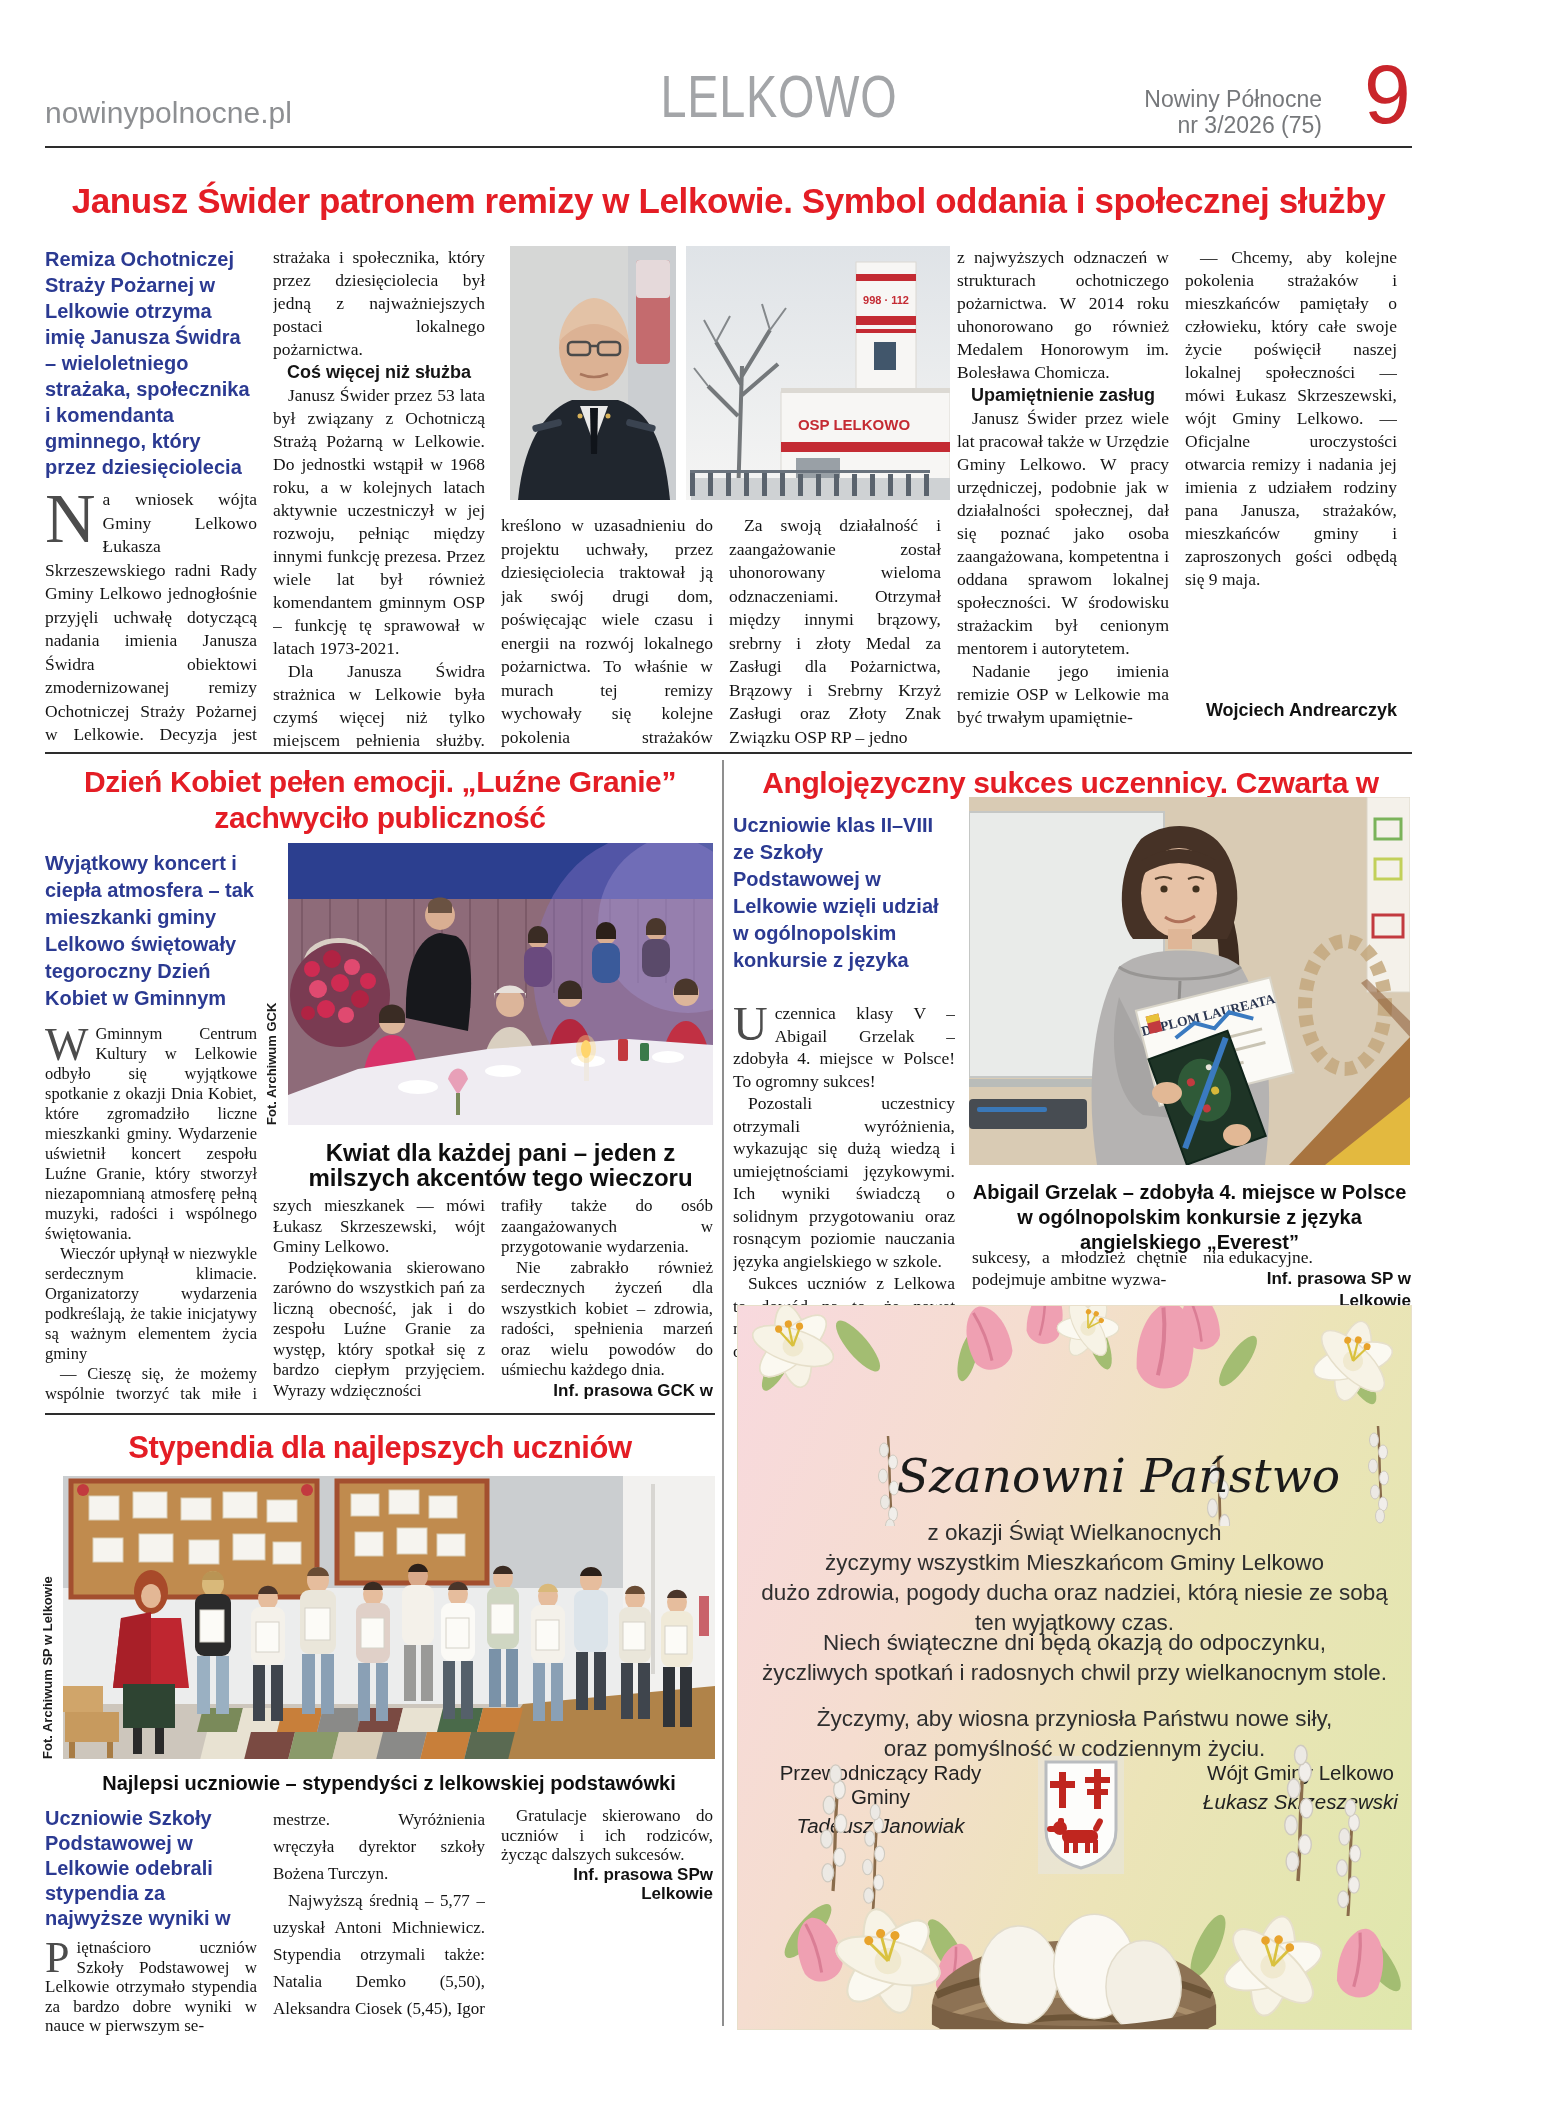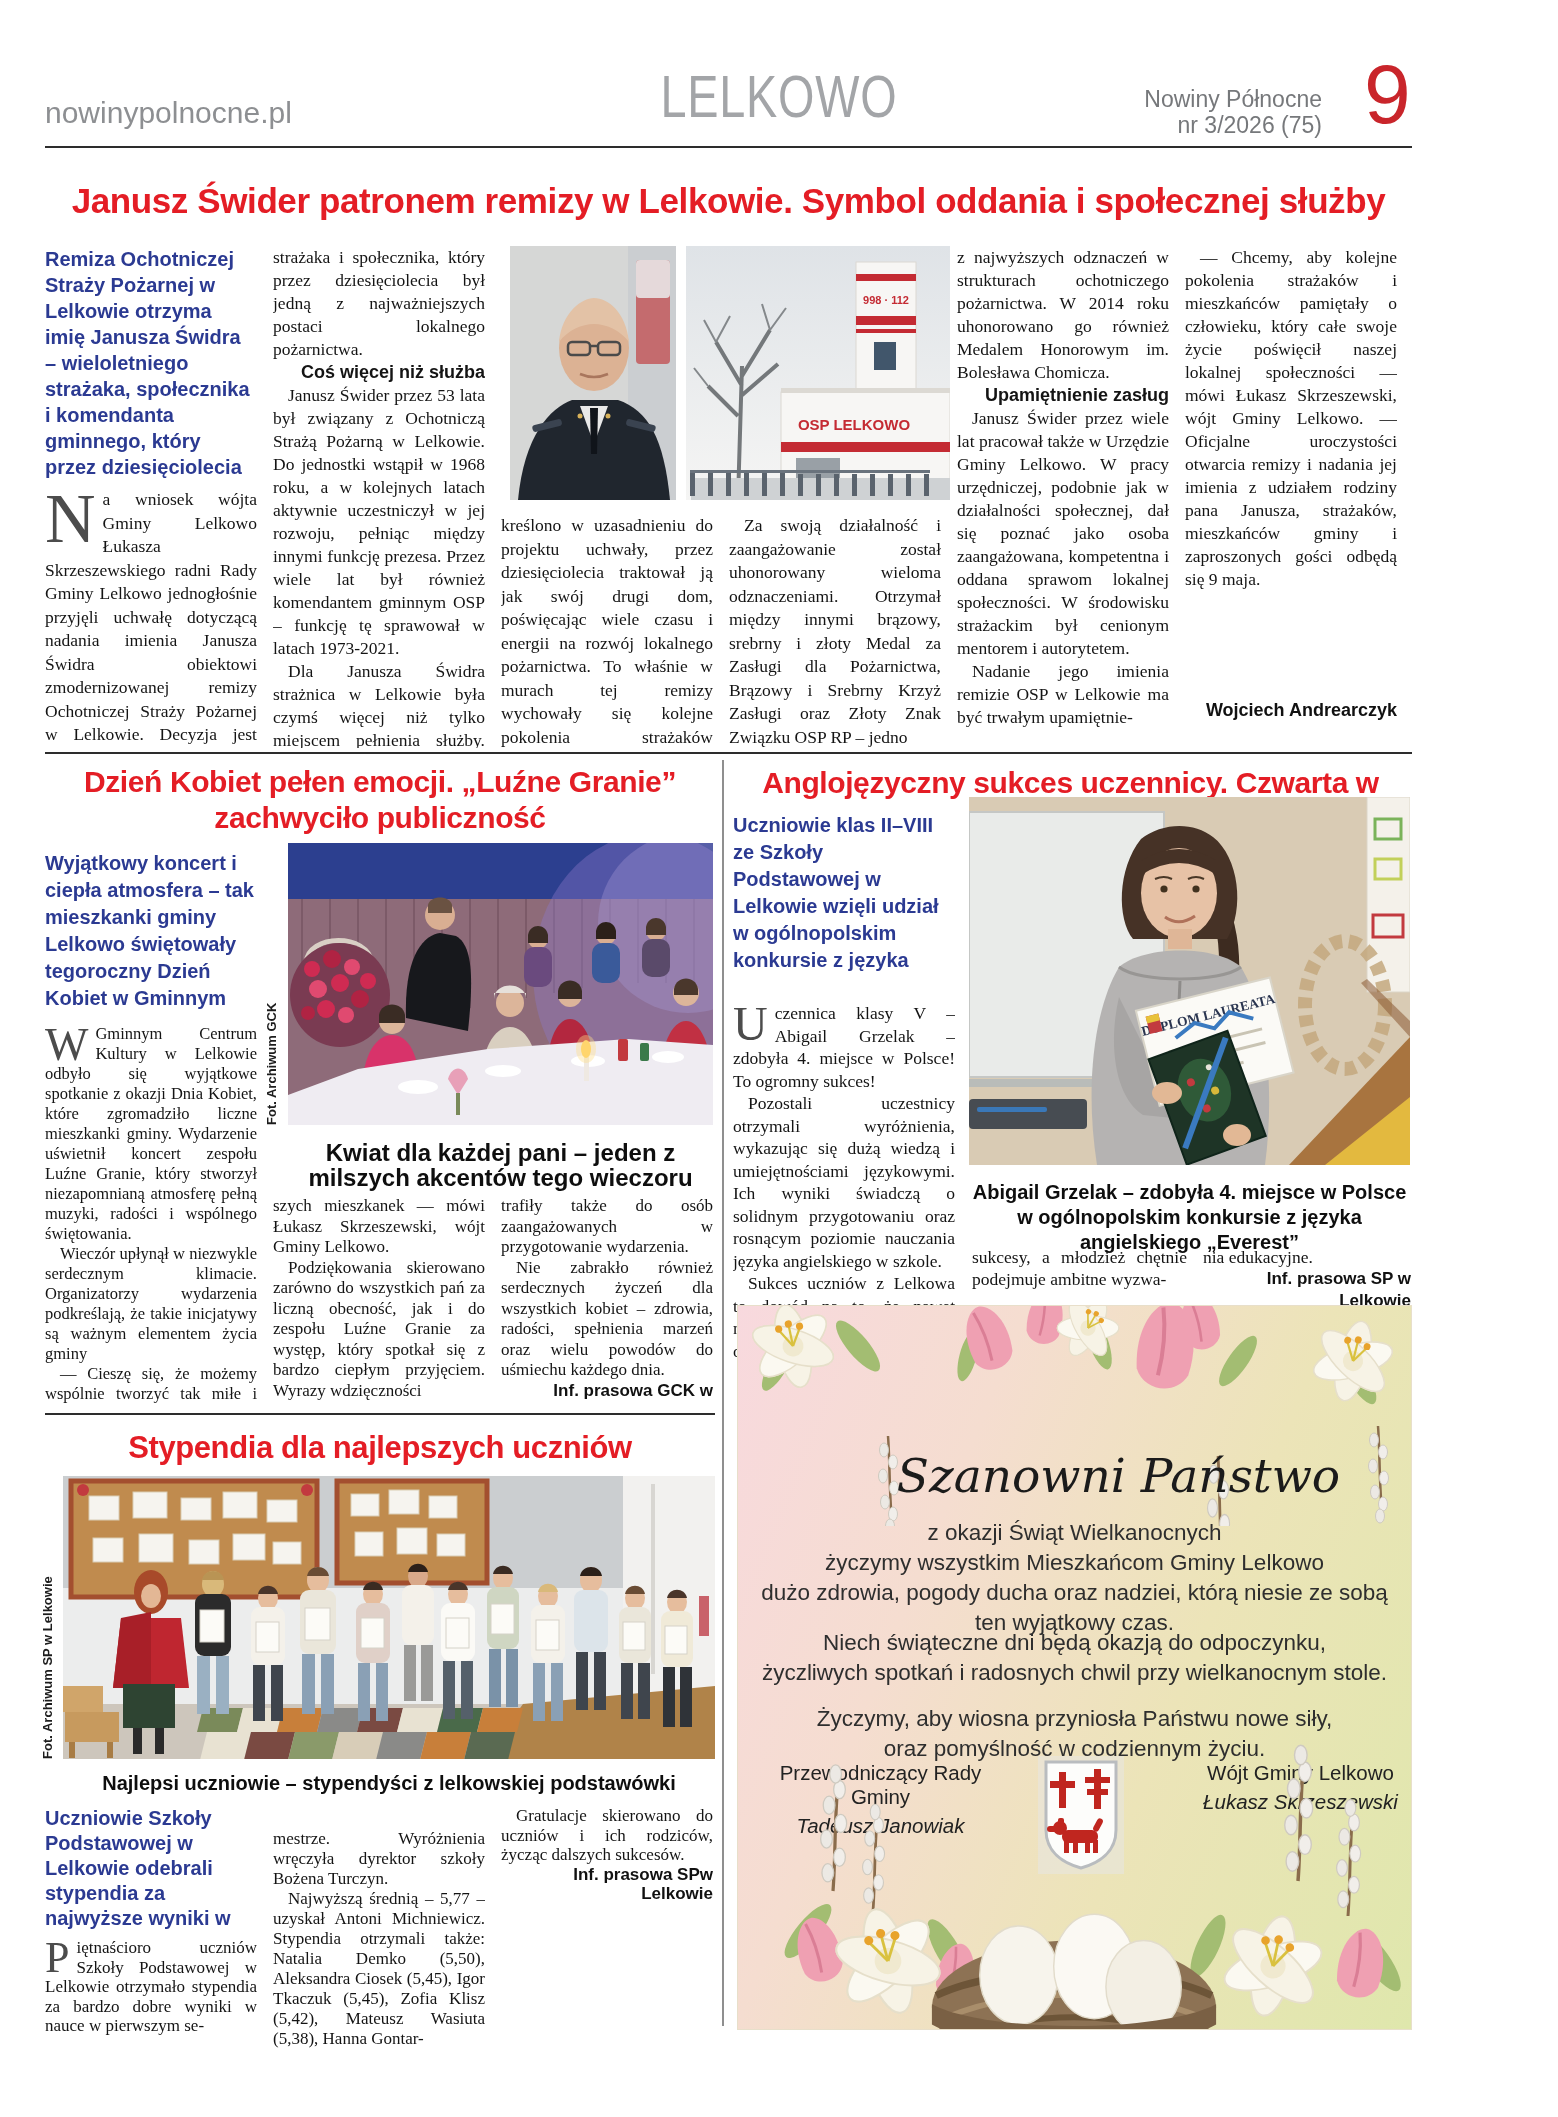--- a/index.html
+++ b/index.html
@@ -9,21 +9,21 @@
   .sans{font-family:"Liberation Sans",sans-serif;}
   .rule{background:#2d2d2d;}
   .vrule{background:#8f8f8f;}
   .headline{font-family:"Liberation Sans",sans-serif;font-weight:bold;color:#e41d25;
             text-align:center;letter-spacing:-0.4px;}
   .lead{font-family:"Liberation Sans",sans-serif;font-weight:bold;color:#2b3a92;overflow:hidden;}
   .col{text-align:justify;overflow:hidden;}
   .col p{margin:0;}
   .col p.ind{text-indent:15px;}
   .subhead{font-family:"Liberation Sans",sans-serif;font-weight:bold;font-size:18px;
-           margin:9px 0 3px 6px;text-indent:0;text-align:right;}
+           margin:9px 0 3px 6px;text-indent:0;text-align:center;}
   .byline{font-family:"Liberation Sans",sans-serif;font-weight:bold;text-align:right;color:#111;}
   .caption{font-family:"Liberation Sans",sans-serif;font-weight:bold;text-align:center;color:#0e0e0e;}
   .dropcap{float:left;color:#4c4c4c;padding:2px 7px 0 0;font-family:"Liberation Serif",serif;}
   .vcredit{font-family:"Liberation Sans",sans-serif;font-weight:bold;font-size:13px;color:#1c1c1c;
            writing-mode:vertical-rl;transform:rotate(180deg);white-space:nowrap;}
   .photo{overflow:hidden;background:#d8d8d8;}
   .photo svg{display:block;}
   .card{background:linear-gradient(112deg,#f8d9de 0%,#f5ddd0 30%,#ece4b8 62%,#dfe7ac 100%);
         border:1px solid #e8dfca;overflow:hidden;}
   .card-line{font-family:"Liberation Sans",sans-serif;font-size:22.5px;line-height:30px;
@@ -537,21 +537,21 @@
       </g>
     </svg>
   </div>
   <div class="abs vcredit" style="left:40px;top:1545px;height:214px;">Fot. Archiwum SP w Lelkowie</div>
   <div class="abs caption" style="left:63px;top:1772px;width:652px;font-size:20px;">Najlepsi uczniowie – stypendyści z lelkowskiej podstawówki</div>
 
   <div class="abs lead" style="left:45px;top:1806px;width:212px;height:126px;font-size:20px;line-height:25px;">Uczniowie Szkoły Podstawowej w Lelkowie odebrali stypendia za najwyższe wyniki w nauce.</div>
   <div class="abs col" style="left:45px;top:1938px;width:212px;height:100px;font-size:17px;line-height:19.5px;">
     <p><span class="dropcap" style="font-size:44px;line-height:36px;">P</span><span>iętnaścioro uczniów Szkoły Podstawowej w Lelkowie otrzymało stypendia za bardzo dobre wyniki w nauce w pierwszym se-</span></p>
   </div>
-  <div class="abs col" style="left:273px;top:1806px;width:212px;height:222px;font-size:17px;line-height:20px;margin-top:23px;">
+  <div class="abs col" style="left:273px;top:1806px;width:212px;height:222px;font-size:17px;line-height:27px;">
     <p>mestrze. Wyróżnienia wręczyła dyrektor szkoły Bożena Turczyn.</p>
     <p class="ind">Najwyższą średnią – 5,77 – uzyskał Antoni Michniewicz. Stypendia otrzymali także: Natalia Demko (5,50), Aleksandra Ciosek (5,45), Igor Tkaczuk (5,45), Zofia Klisz (5,42), Mateusz Wasiuta (5,38), Hanna Gontar-</p>
   </div>
   <div class="abs col" style="left:501px;top:1806px;width:212px;height:222px;font-size:17px;line-height:19.5px;">
     <p class="ind">Gratulacje skierowano do uczniów i ich rodziców, życząc dalszych sukcesów.</p>
     <p class="byline" style="font-size:17px;">Inf. prasowa SPw Lelkowie</p>
   </div>
 
   <div class="abs card" style="left:737px;top:1305px;width:673px;height:723px;">
 

